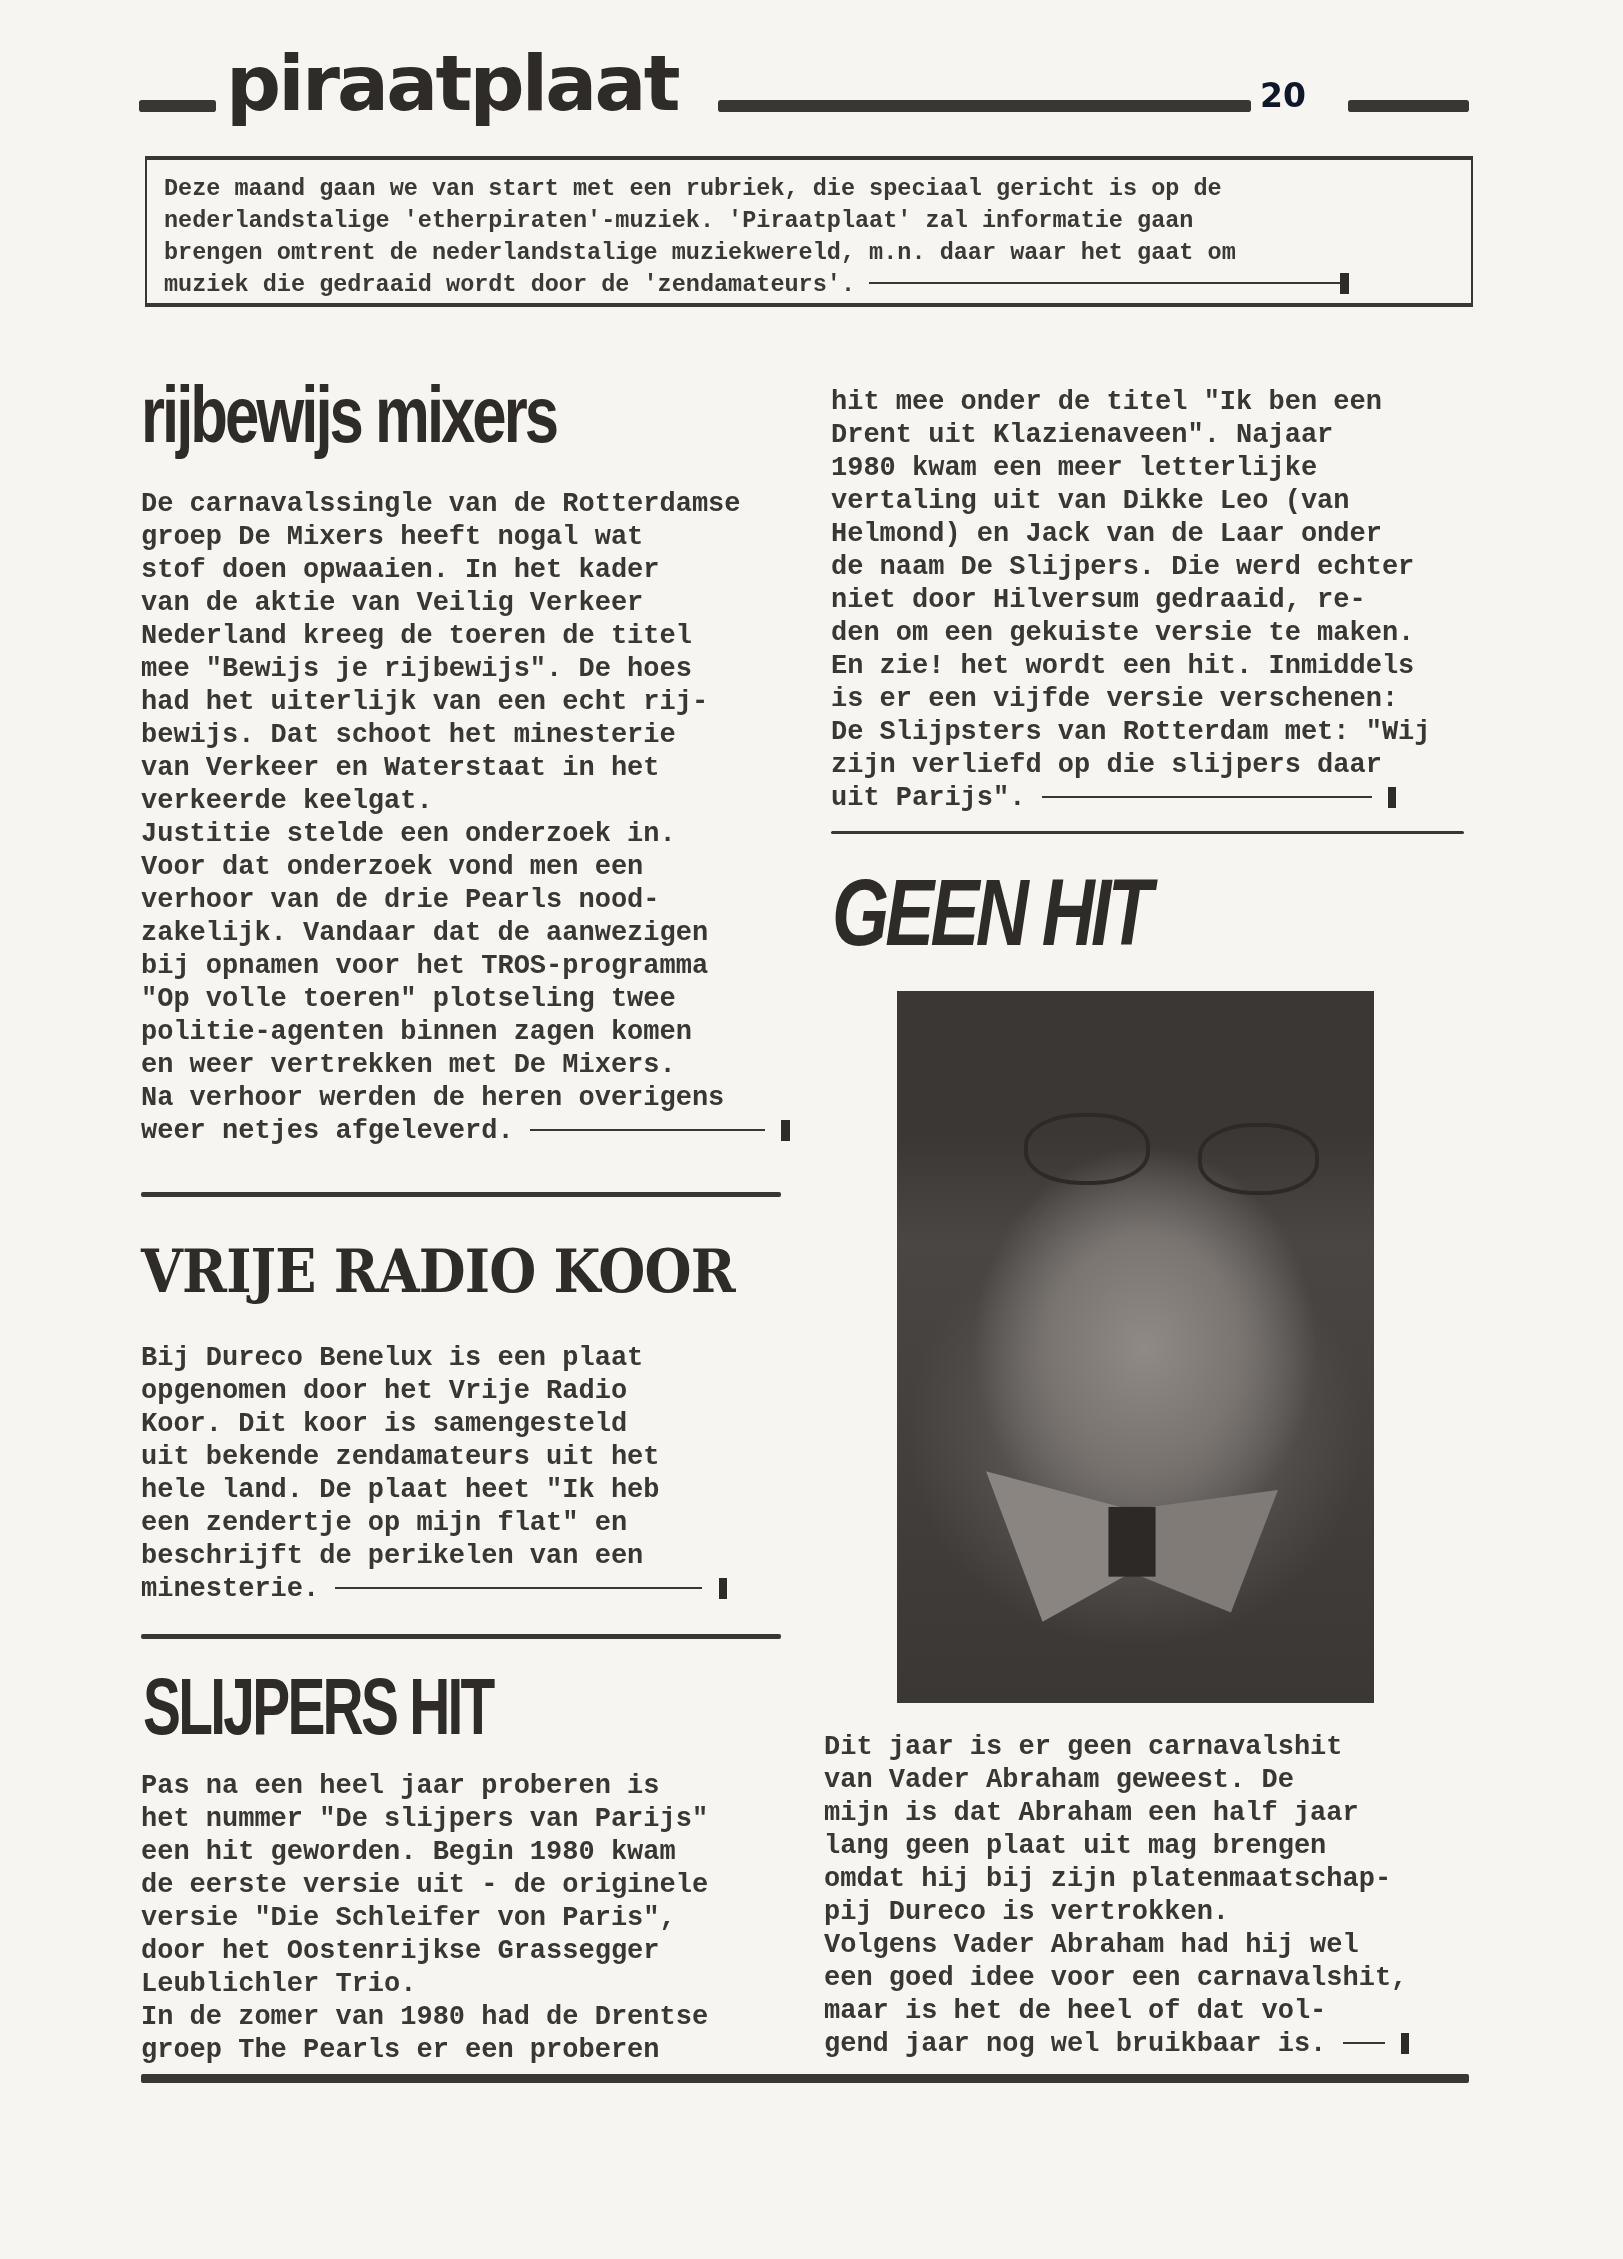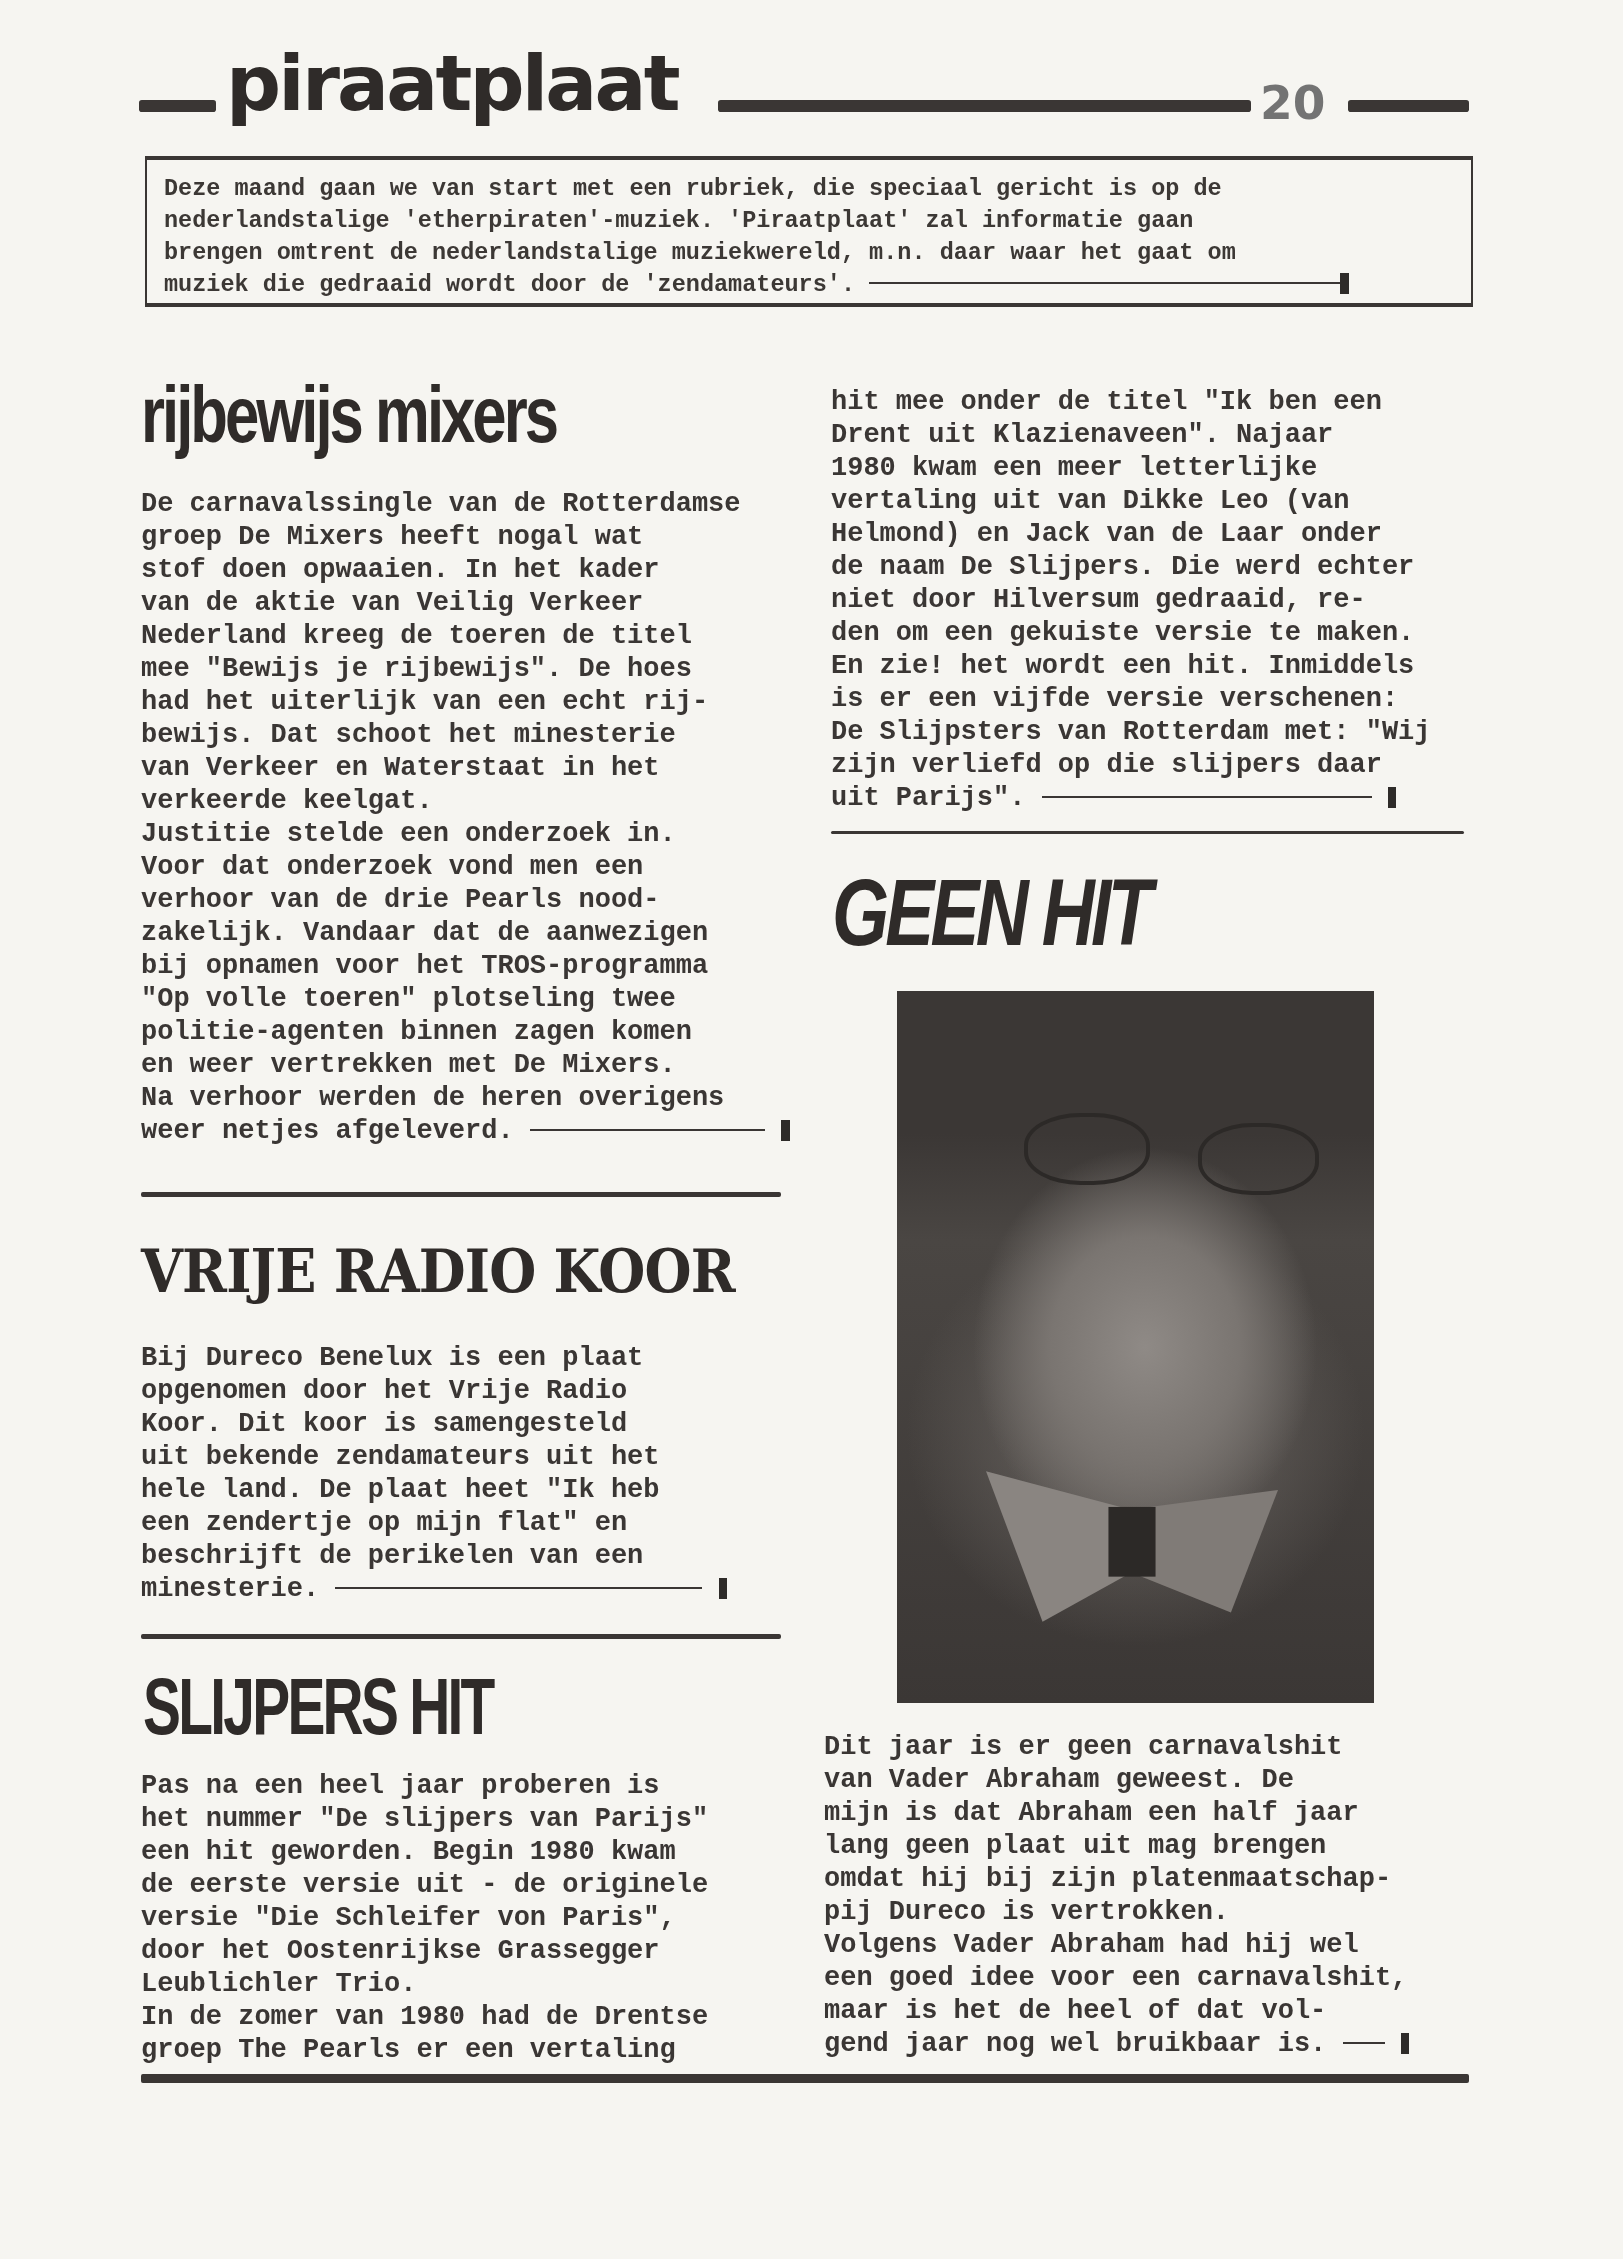--- a/index.html
+++ b/index.html
@@ -14,21 +14,21 @@
   
   .hdr-rule { position:absolute; height:12.2px; background:#3a3634; border-radius:2.8px; }
   .hdr-title {
     position:absolute; left:226px; top:45px;
     font-family:"DejaVu Sans",sans-serif; font-weight:bold;
     font-size:77px; letter-spacing:-2.8px; line-height:1; color:#2f2b29;
   }
   .hdr-num {
     position:absolute; left:1260px; top:79px;
     font-family:"DejaVu Sans",sans-serif; font-weight:bold;
-    font-size:47px; line-height:1; color:#737373;text-align:right;
+    font-size:33px; line-height:1; color:#0f172a;text-align:right;
   }
 
   
   .intro {
     position:absolute; left:137px; top:156px; width:1328px; height:151px;
     border:2.8px solid #3a3634; border-top-width:4.7px; border-bottom-width:4.7px;
     box-sizing:border-box;
     margin-left:8px;
   }
   .intro-text {
@@ -131,21 +131,21 @@
 
   <div class="h-condensed" style="left:143px; top:1667px; font-size:79px; letter-spacing:-3.8px; transform:scaleX(0.72);">SLIJPERS HIT</div>
   <div class="col-text" style="left:141px; top:1770px;" id="col-slijpers-left"><span>Pas na een heel jaar proberen is</span>
 <span>het nummer "De slijpers van Parijs"</span>
 <span>een hit geworden. Begin 1980 kwam</span>
 <span>de eerste versie uit - de originele</span>
 <span>versie "Die Schleifer von Paris",</span>
 <span>door het Oostenrijkse Grassegger</span>
 <span>Leublichler Trio.</span>
 <span>In de zomer van 1980 had de Drentse</span>
-<span>groep The Pearls er een vertaling</span></div>
+<span>groep The Pearls er een proberen</span></div>
 
   <div class="col-text" style="left:831px; top:386px;" id="col-slijpers-right"><span>hit mee onder de titel "Ik ben een</span>
 <span>Drent uit Klazienaveen". Najaar</span>
 <span>1980 kwam een meer letterlijke</span>
 <span>vertaling uit van Dikke Leo (van</span>
 <span>Helmond) en Jack van de Laar onder</span>
 <span>de naam De Slijpers. Die werd echter</span>
 <span>niet door Hilversum gedraaid, re-</span>
 <span>den om een gekuiste versie te maken.</span>
 <span>En zie! het wordt een hit. Inmiddels</span>

